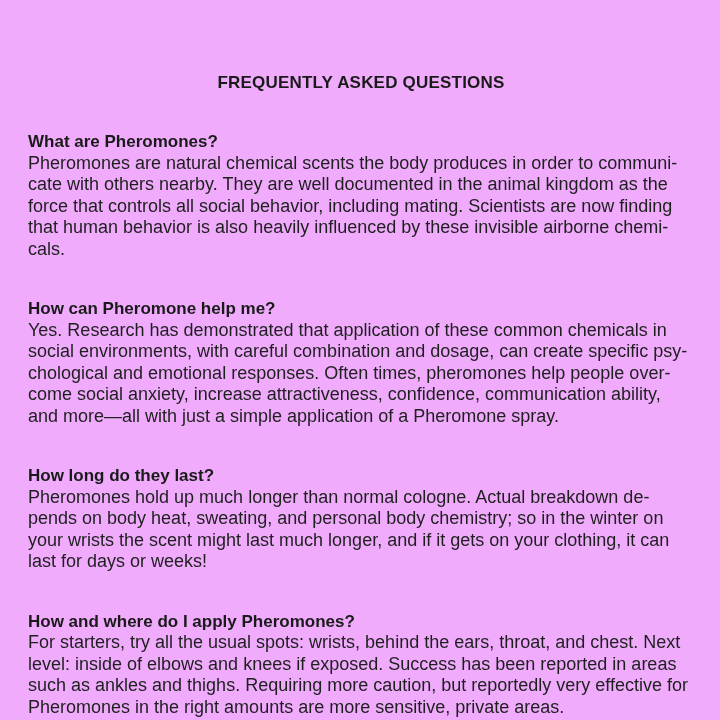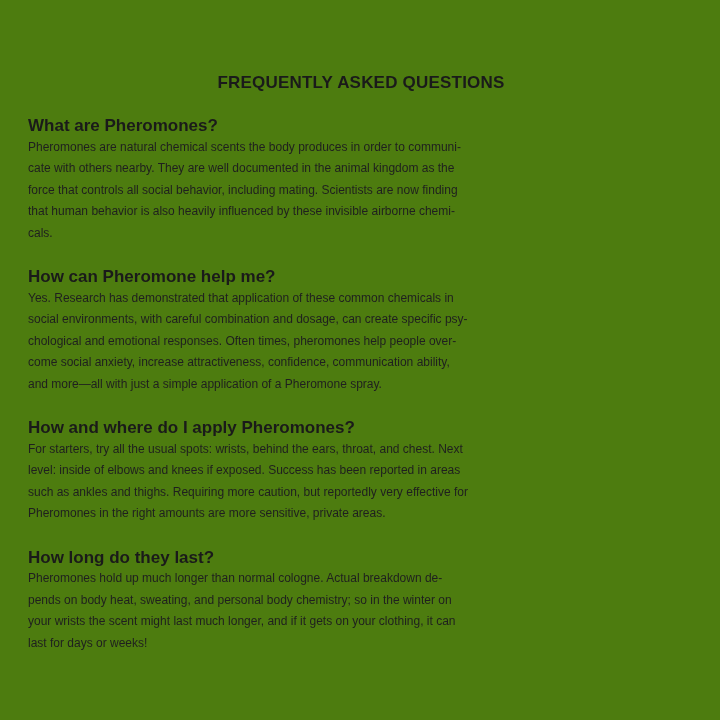--- a/index.html
+++ b/index.html
@@ -12,41 +12,41 @@
     height: 720px;
     overflow: hidden;
     font-family: "Liberation Sans", sans-serif;
     color: #1f1f1f;
   }
   .page {
     box-sizing: border-box;
     width: 720px;
     height: 720px;
     padding: 73px 26px 0 28px;
-    background: #4d7c0f;
+    background: #f0abfc;
   }
   .title {
     font-size: 17px;
     font-weight: bold;
     text-align: center;
     line-height: 20px;
     letter-spacing: 0.2px;
     color: #1a1a1a;
   }
   .section {
-    margin-top: 22px;
+    margin-top: 38px;
   }
   .question {
     font-size: 17px;
     font-weight: bold;
     line-height: 21.5px;
     color: #1a1a1a;
   }
   .answer {
-    font-size: 12px;
+    font-size: 18px;
     font-weight: normal;
     line-height: 21.5px;
     white-space: pre;
     color: #1f1f1f;
   }
 </style>
 </head>
 <body>
 
 <div class="page">
@@ -65,28 +65,28 @@
   <div class="section">
     <div class="question">How can Pheromone help me?</div>
     <div class="answer">Yes. Research has demonstrated that application of these common chemicals in
 social environments, with careful combination and dosage, can create specific psy-
 chological and emotional responses. Often times, pheromones help people over-
 come social anxiety, increase attractiveness, confidence, communication ability,
 and more—all with just a simple application of a Pheromone spray.</div>
   </div>
 
   <div class="section">
+    <div class="question">How long do they last?</div>
+    <div class="answer">Pheromones hold up much longer than normal cologne. Actual breakdown de-
+pends on body heat, sweating, and personal body chemistry; so in the winter on
+your wrists the scent might last much longer, and if it gets on your clothing, it can
+last for days or weeks!</div>
+  </div>
+
+  <div class="section">
     <div class="question">How and where do I apply Pheromones?</div>
     <div class="answer">For starters, try all the usual spots: wrists, behind the ears, throat, and chest. Next
 level: inside of elbows and knees if exposed. Success has been reported in areas
 such as ankles and thighs. Requiring more caution, but reportedly very effective for
 Pheromones in the right amounts are more sensitive, private areas.</div>
   </div>
 
-  <div class="section">
-    <div class="question">How long do they last?</div>
-    <div class="answer">Pheromones hold up much longer than normal cologne. Actual breakdown de-
-pends on body heat, sweating, and personal body chemistry; so in the winter on
-your wrists the scent might last much longer, and if it gets on your clothing, it can
-last for days or weeks!</div>
-  </div>
-
 </div>
 
 </body></html>

